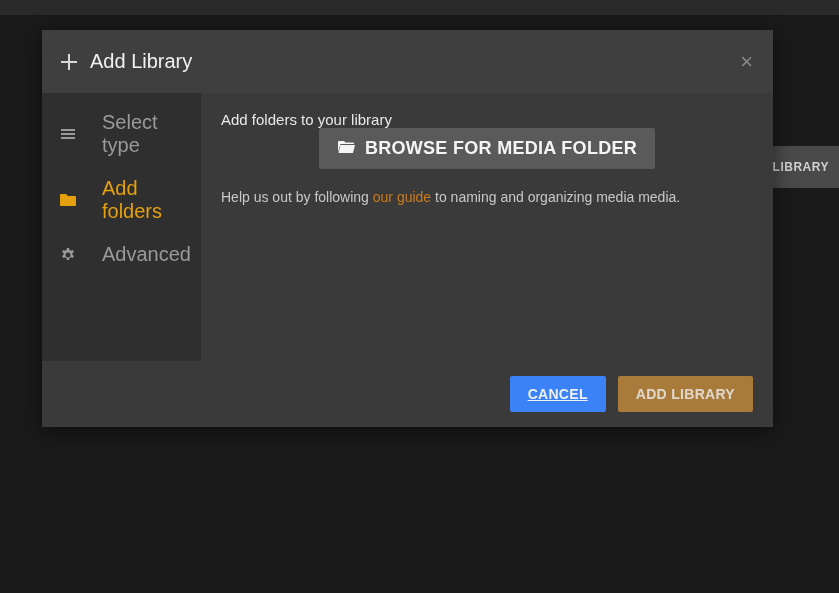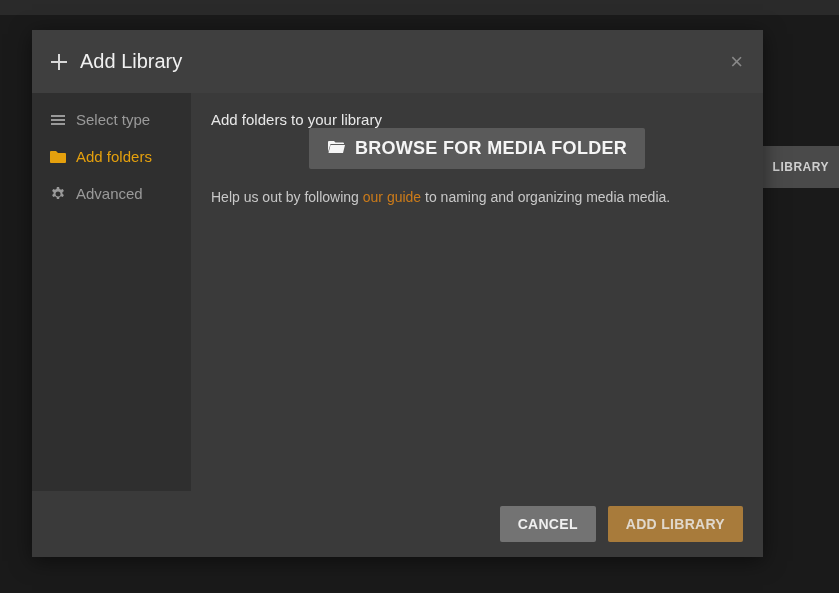--- a/index.html
+++ b/index.html
@@ -24,23 +24,23 @@
   padding: 14px 10px;
   background: #4a4a4a;
   color: #d0d0d0;
   font-size: 12px;
   font-weight: 700;
   letter-spacing: 0.5px;
 }
 .modal {
   position: absolute;
   top: 30px;
-  left: 32px;
+  left: 42px;
   width: 731px;
-  height: 527px;
+  height: 397px;
   background: #3a3a3a;
   display: flex;
   flex-direction: column;
   box-shadow: 0 4px 20px rgba(0,0,0,0.5);
 }
 .modal-header {
   height: 63px;
   background: #3f3f3f;
   display: flex;
   align-items: center;
@@ -78,26 +78,25 @@
   min-height: 0;
 }
 .sidebar {
   width: 159px;
   background: #2f2f2f;
   padding-top: 8px;
 }
 .sidebar-item {
   display: flex;
   align-items: center;
-  gap: 10px;
+  gap: 26px;
   padding: 10px 18px;
   color: #9a9a9a;
-  font-size: 15px;
-  cursor: pointer;
-  text-align: right;
+  font-size: 20px;
+  cursor: pointer;
 }
 .sidebar-item.active {
   color: #e5a00d;
 }
 .sidebar-icon {
   display: inline-flex;
   width: 16px;
   height: 16px;
   align-items: center;
   justify-content: center;
@@ -151,22 +150,23 @@
 .btn {
   border: none;
   font-size: 14px;
   font-weight: 700;
   letter-spacing: 0.3px;
   padding: 10px 18px;
   cursor: pointer;
   border-radius: 2px;
 }
 .btn-cancel {
-  background: #737373;
+  background: #3b82f6;
   color: #f0f0f0;
+  text-decoration: underline;
 }
 .btn-primary {
   background: #a87b3b;
   color: #e0d8cc;
 }
 </style>
 </head>
 <body>
 
 <div class="bg-header"></div>

